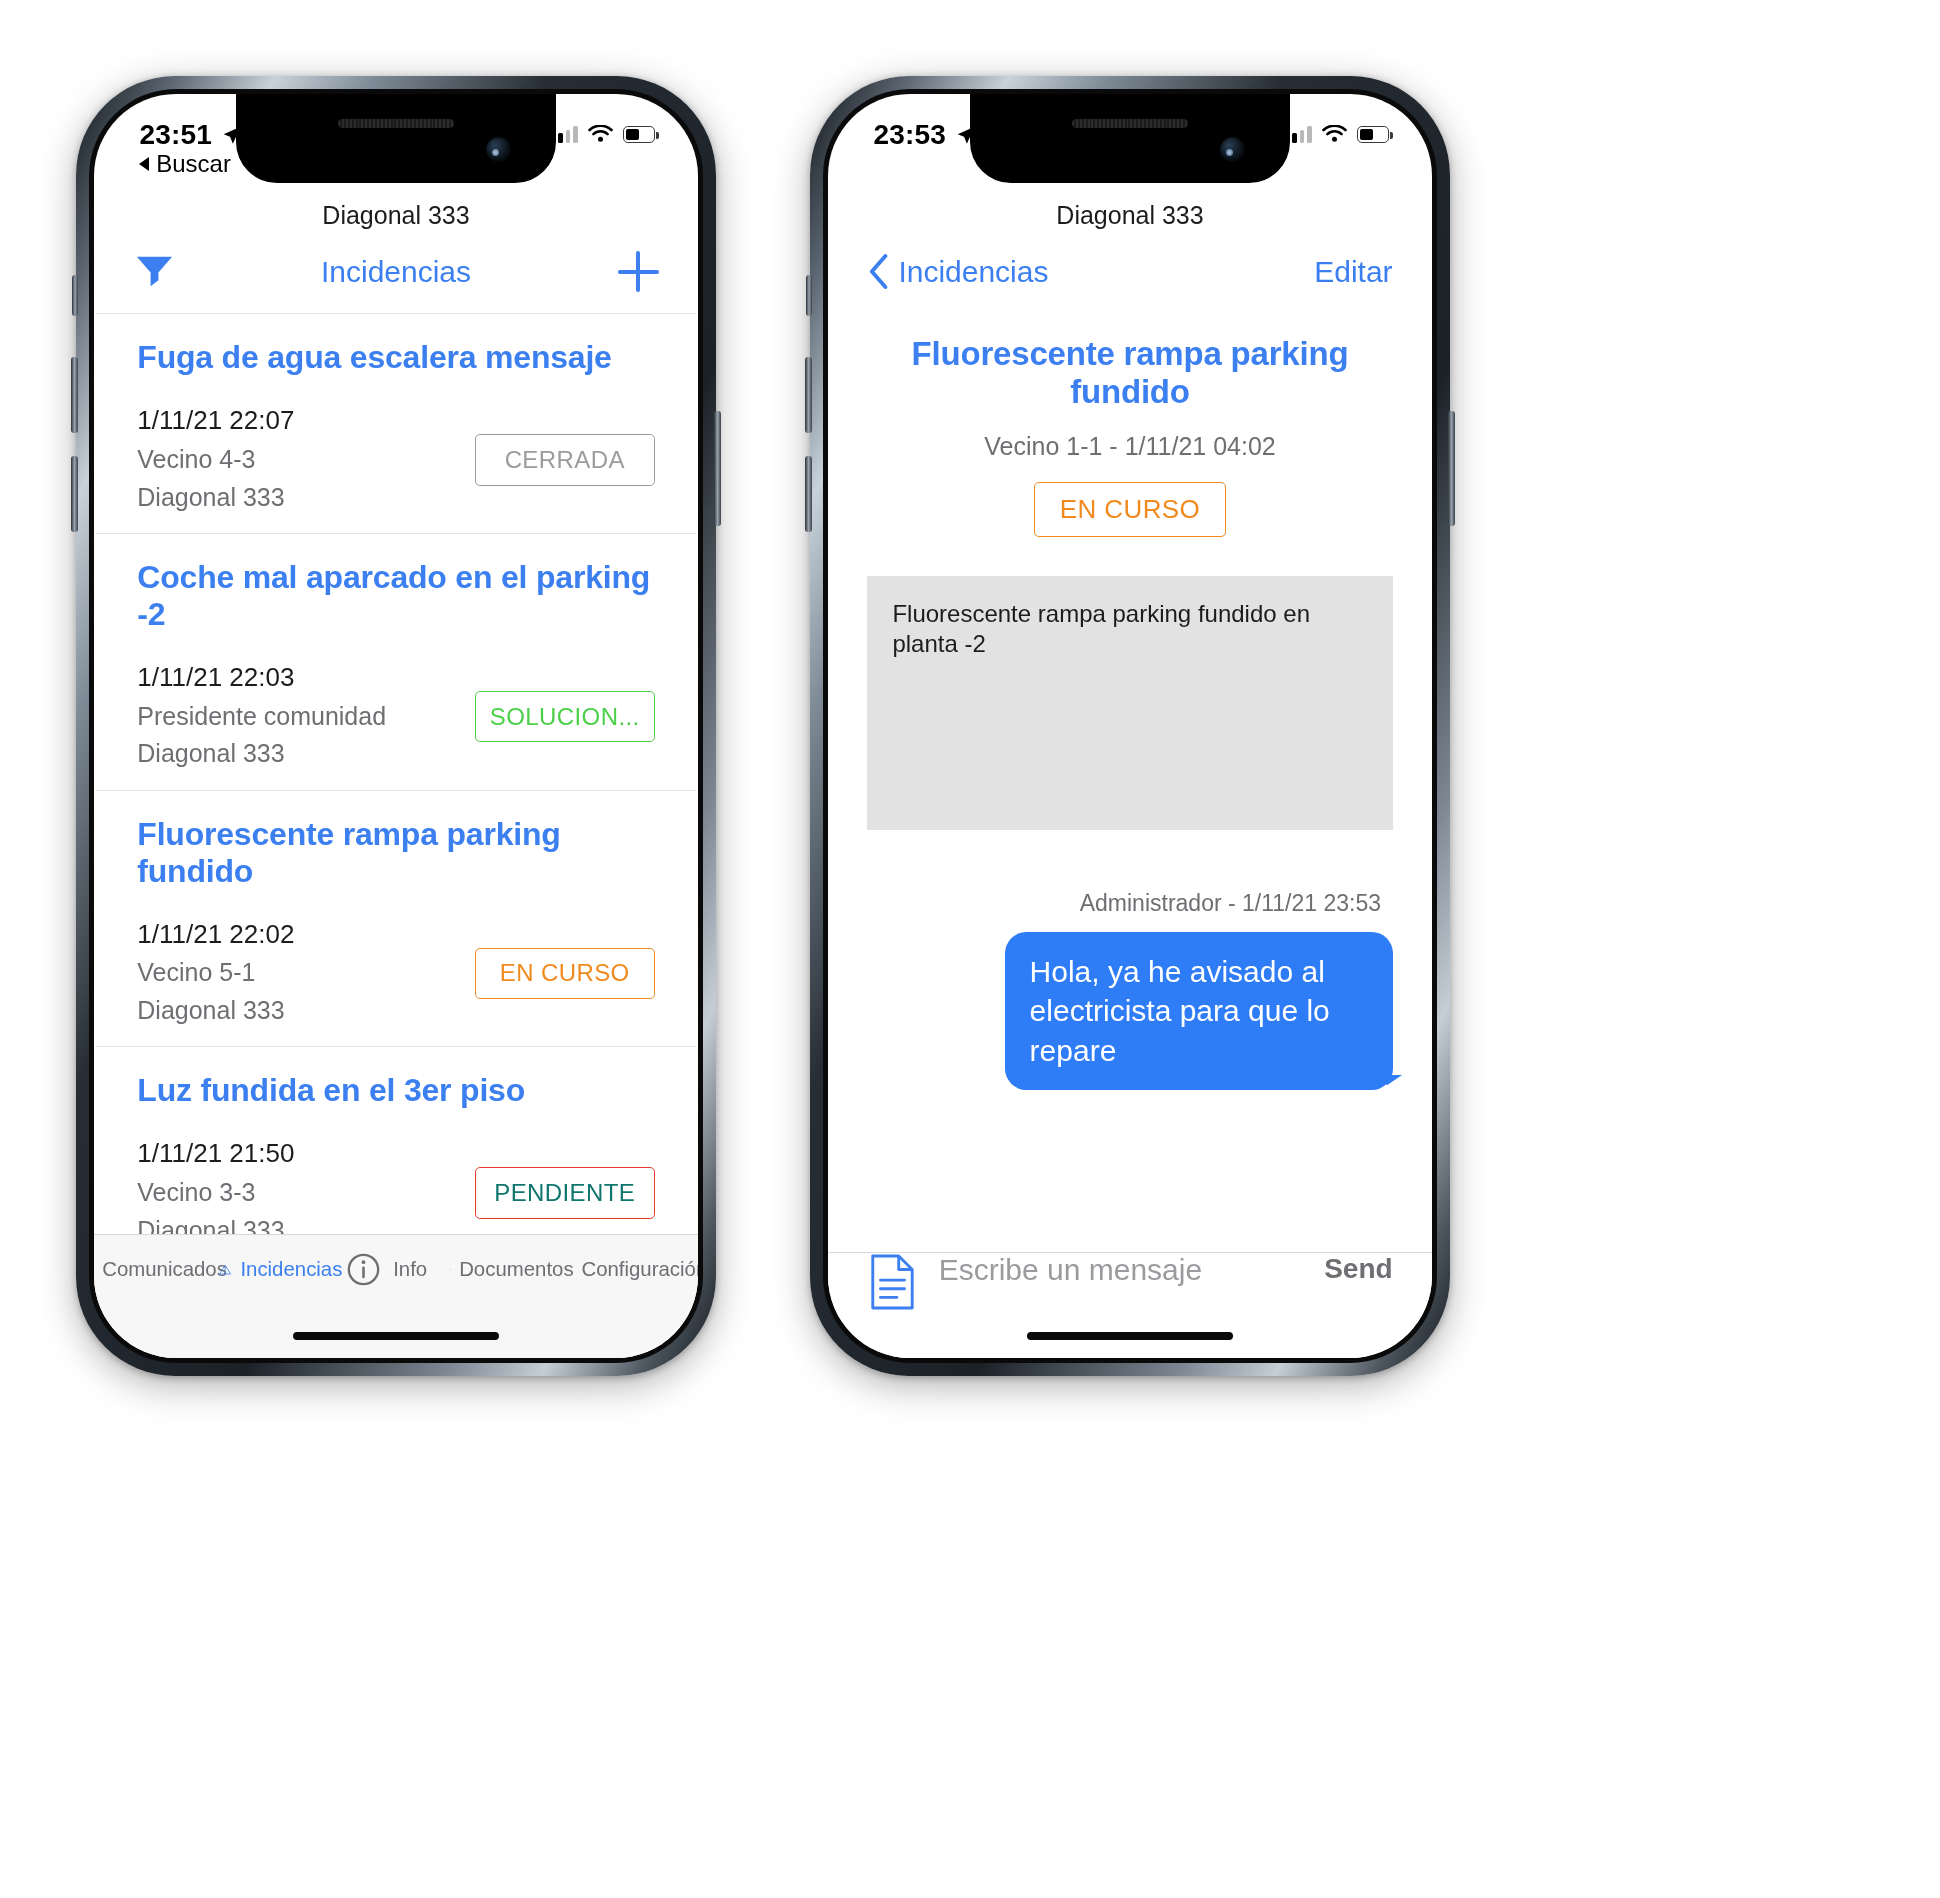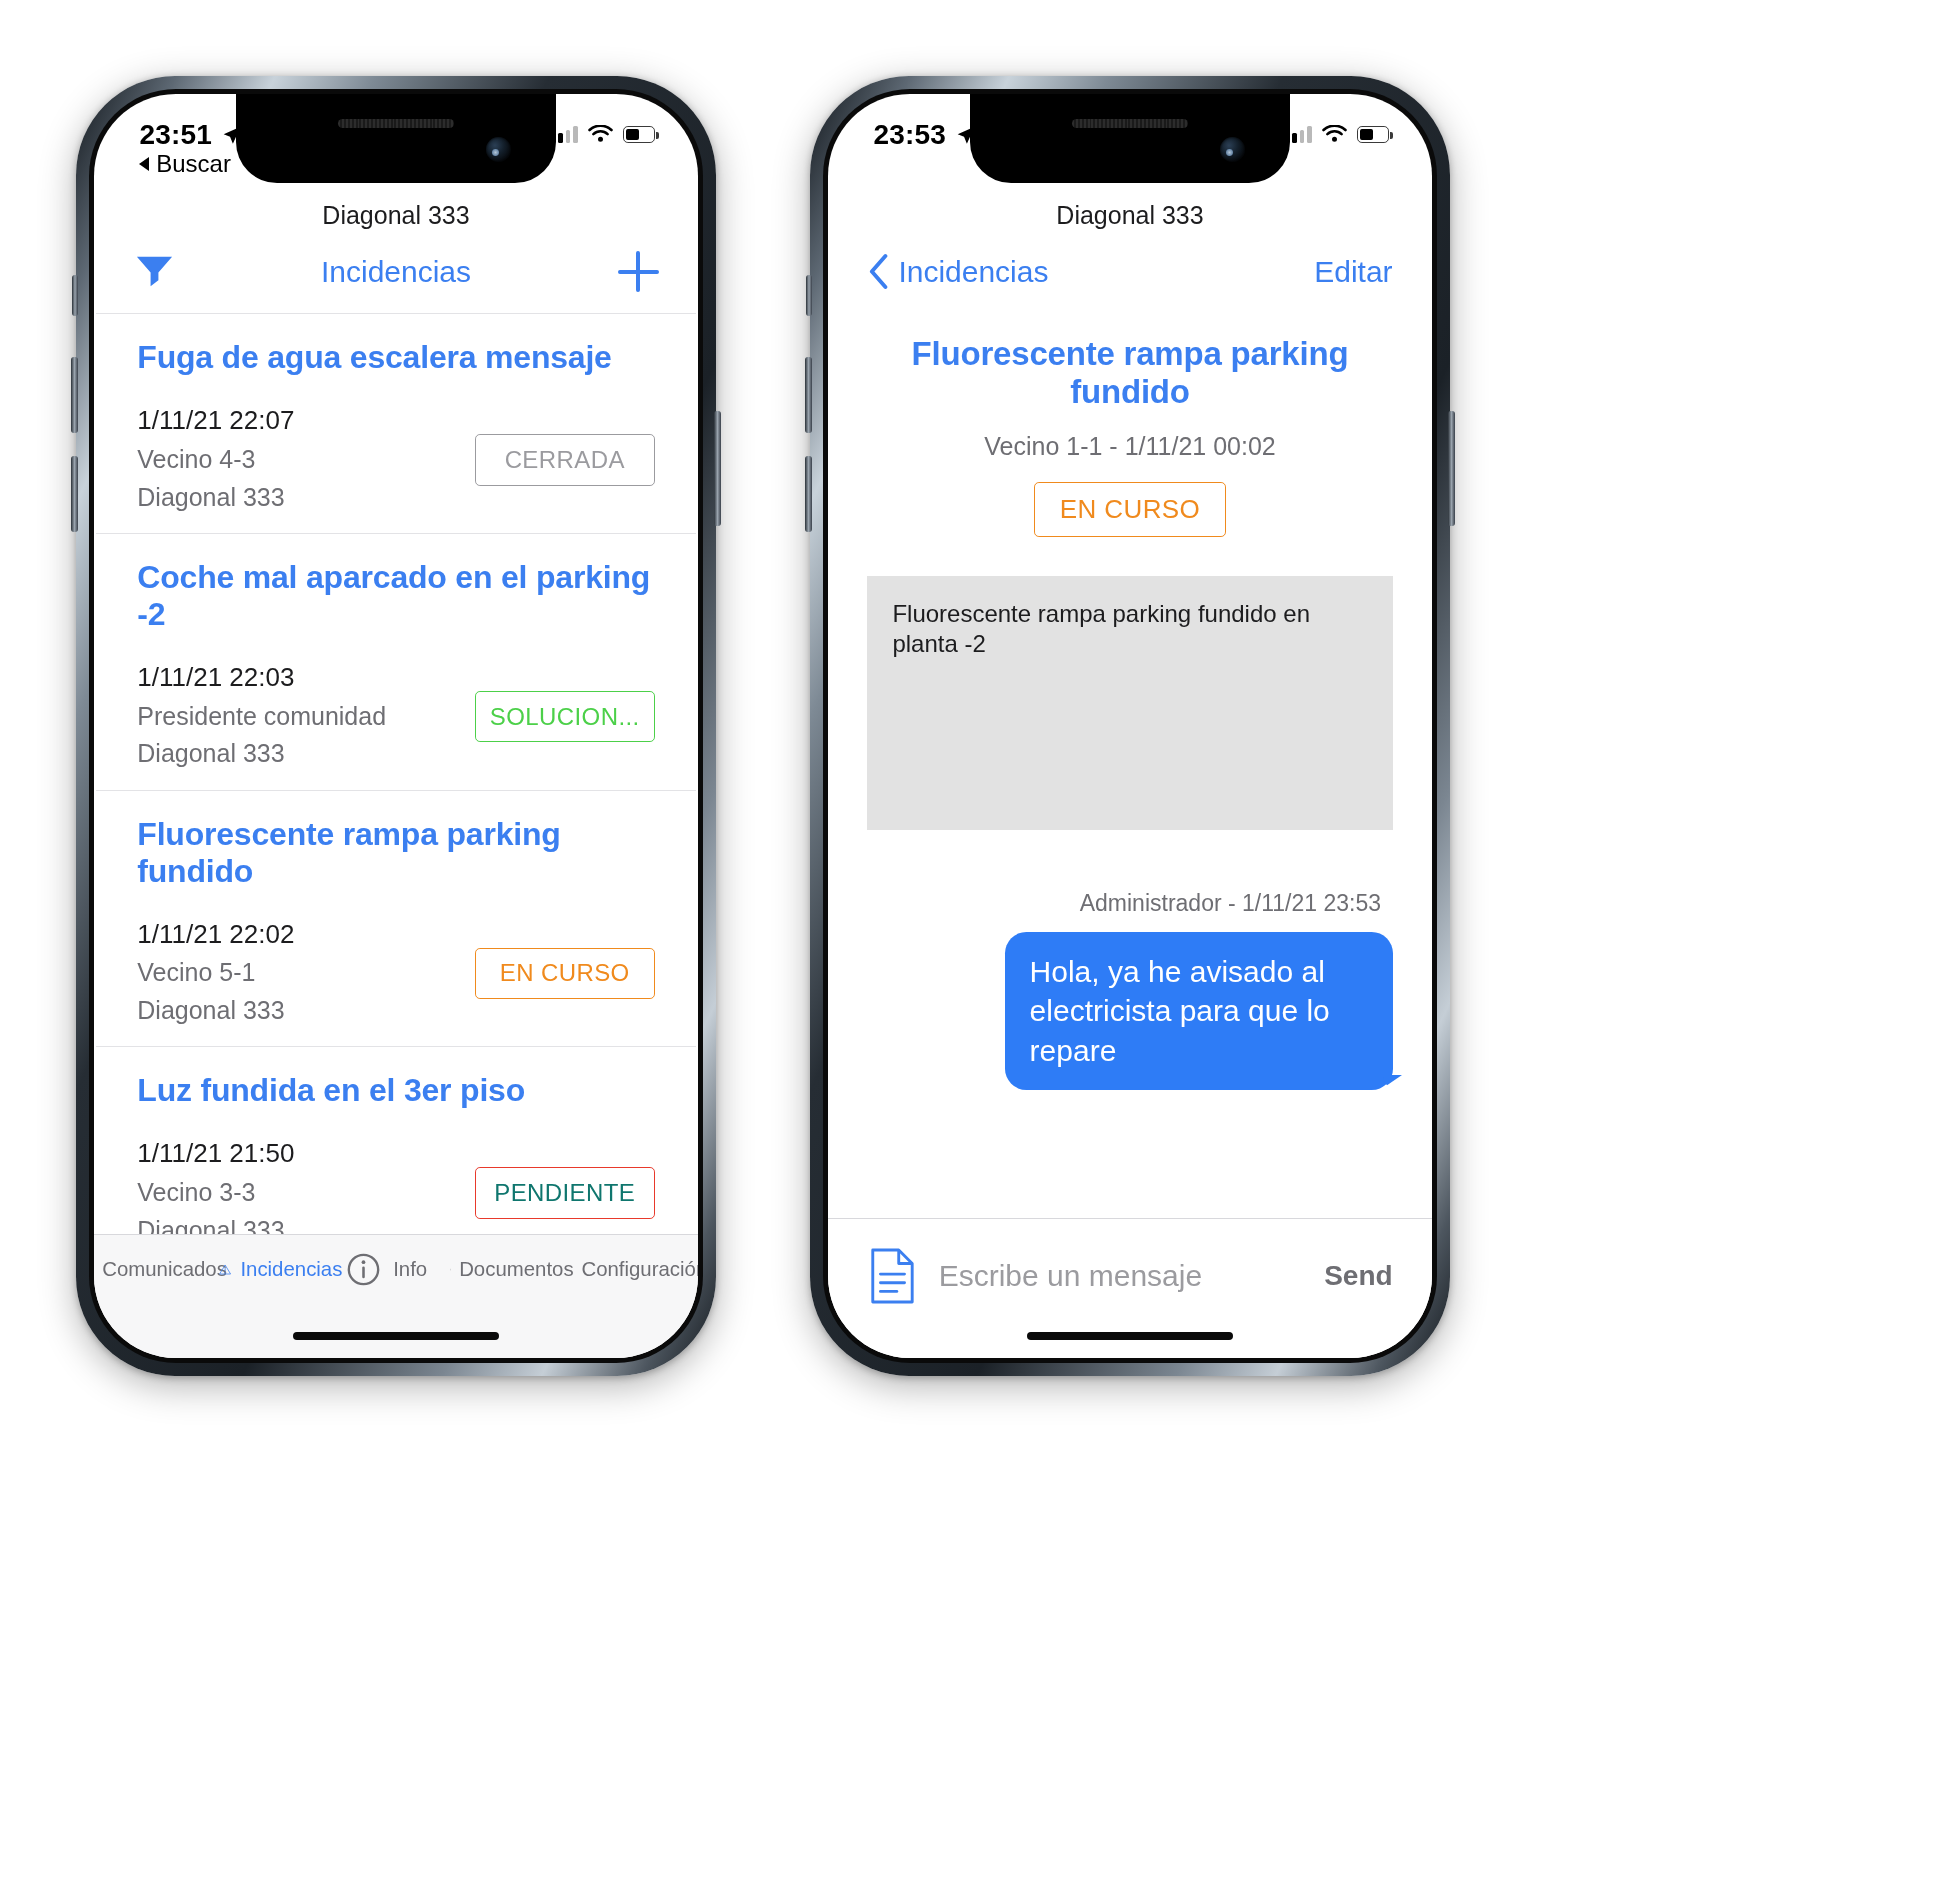--- a/index.html
+++ b/index.html
@@ -200,23 +200,23 @@
   }
   .bubble::after {
     content:""; position:absolute; right:-9.7px; bottom:1.9px;
     width:0;height:0;
     border-left: 19.4px solid #2e7cf6;
     border-bottom: 13.6px solid transparent;
     border-top: 0 solid transparent;
     border-bottom-left-radius: 11.6px;
   }
   .composer {
-    position:absolute; bottom: 0; left:0; width:100%; height: 140px;
+    position:absolute; bottom: 0; left:0; width:100%; height: 106px;
     border-top: 1.5px solid #d8d8dc; background:#fff;
-    display:flex; align-items:center; gap:21.3px; padding: 0 39px 25px 39px;
+    display:flex; gap:21.3px; padding: 0 39px 25px 39px;
   }
   .doc-icon { width:50px; height:58px; flex:0 0 auto; }
   .composer-input { flex:1; font-size:30px; color:#9b9b9f; }
   .send-btn { font-size:28px; font-weight:700; color:#6e6e73; }
 </style>
 </head>
 <body>
 
 <div class="stage">
 
@@ -428,21 +428,21 @@
             </svg>
             <span class="nav-back-text">Incidencias</span>
           </div>
           <div class="nav-center"></div>
           <div class="nav-right">
             <span class="nav-edit">Editar</span>
           </div>
         </div>
 
         <div class="detail-title">Fluorescente rampa parking fundido</div>
-        <div class="detail-sub">Vecino 1-1 - 1/11/21 00:02</div>
+        <div class="detail-sub">Vecino 1-1 - 1/11/21 04:02</div>
         <div class="detail-badge-row">
           <span class="detail-badge">EN CURSO</span>
         </div>
 
         <div class="desc-box">Fluorescente rampa parking fundido en planta -2</div>
 
         <div class="msg-block">
           <div class="msg-meta">Administrador  - 1/11/21 23:53</div>
           <div class="bubble-row">
             <div class="bubble">Hola, ya he avisado al electricista para que lo repare</div>

